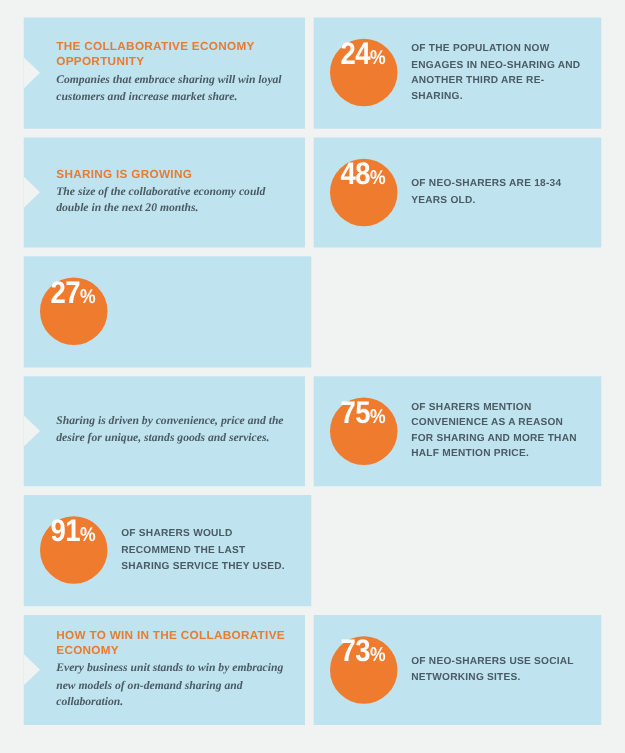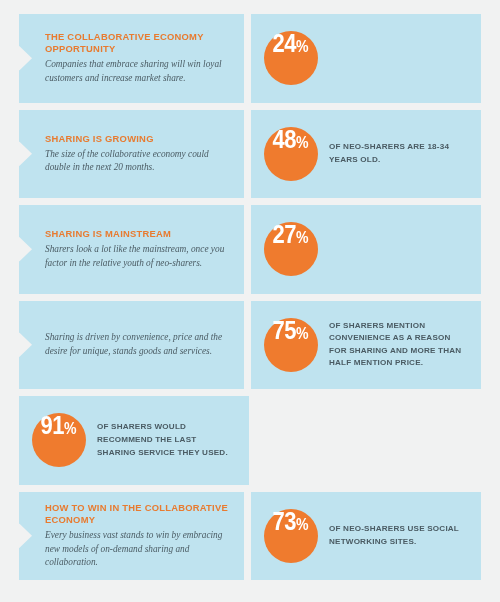--- a/index.html
+++ b/index.html
@@ -65,20 +65,21 @@
     text-transform: uppercase;
     margin-bottom: 3px;
   }
 
   .panel-body {
     color: #4a5b63;
     font-family: "Liberation Serif", serif;
     font-style: italic;
     font-size: 9.3px;
     line-height: 1.45;
+    font-weight: bold;
   }
 
   
   .panel-right {
     position: relative;
     width: 230px;
     background: #bfe3ef;
     display: flex;
     flex-direction: row;
     align-items: center;
@@ -140,20 +141,21 @@
       <div class="panel-heading">THE COLLABORATIVE ECONOMY OPPORTUNITY</div>
       <div class="panel-body">Companies that embrace sharing will win loyal customers and increase market share.</div>
     </div>
     <div class="panel-right">
       <div class="stat-circle">
         <div class="stat-inner">
           <span class="stat-number">24</span>
             <span class="stat-percent">%</span>
         </div>
       </div>
+      <div class="stat-text">OF THE POPULATION NOW ENGAGES IN NEO-SHARING AND ANOTHER THIRD ARE RE-SHARING.</div>
     </div>
   </div>
 
   <div class="row">
     <div class="panel-left">
       <span class="notch"></span>
       <div class="panel-heading">SHARING IS GROWING</div>
       <div class="panel-body">The size of the collaborative economy could double in the next 20 months.</div>
     </div>
     <div class="panel-right">
@@ -161,25 +163,20 @@
         <div class="stat-inner">
           <span class="stat-number">48</span>
             <span class="stat-percent">%</span>
         </div>
       </div>
       <div class="stat-text">OF NEO-SHARERS ARE 18-34 YEARS OLD.</div>
     </div>
   </div>
 
   <div class="row">
-    <div class="panel-left">
-      <span class="notch"></span>
-      <div class="panel-heading">SHARING IS MAINSTREAM</div>
-      <div class="panel-body">Sharers look a lot like the mainstream, once you factor in the relative youth of neo-sharers.</div>
-    </div>
     <div class="panel-right">
       <div class="stat-circle">
         <div class="stat-inner">
           <span class="stat-number">27</span>
             <span class="stat-percent">%</span>
         </div>
       </div>
     </div>
   </div>
 
@@ -208,21 +205,21 @@
         </div>
       </div>
       <div class="stat-text">OF SHARERS WOULD RECOMMEND THE LAST SHARING SERVICE THEY USED.</div>
     </div>
   </div>
 
   <div class="row">
     <div class="panel-left">
       <span class="notch"></span>
       <div class="panel-heading">HOW TO WIN IN THE COLLABORATIVE ECONOMY</div>
-      <div class="panel-body">Every business vast stands to win by embracing new models of on-demand sharing and collaboration.</div>
+      <div class="panel-body">Every business unit stands to win by embracing new models of on-demand sharing and collaboration.</div>
     </div>
     <div class="panel-right">
       <div class="stat-circle">
         <div class="stat-inner">
           <span class="stat-number">73</span>
             <span class="stat-percent">%</span>
         </div>
       </div>
       <div class="stat-text">OF NEO-SHARERS USE SOCIAL NETWORKING SITES.</div>
     </div>

